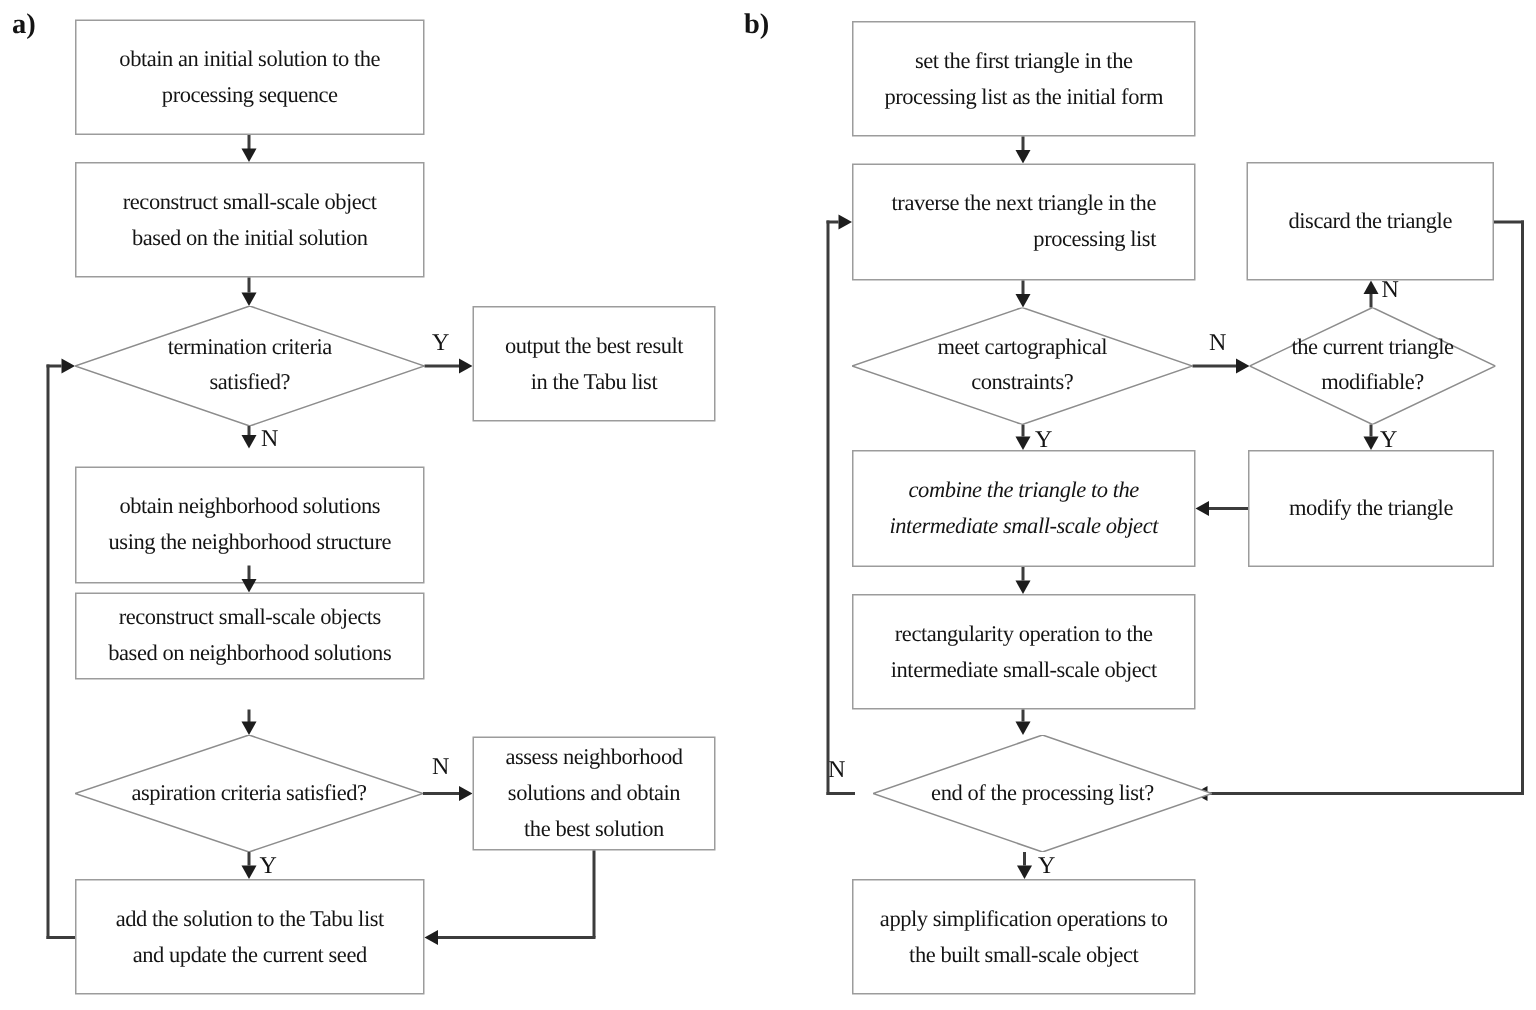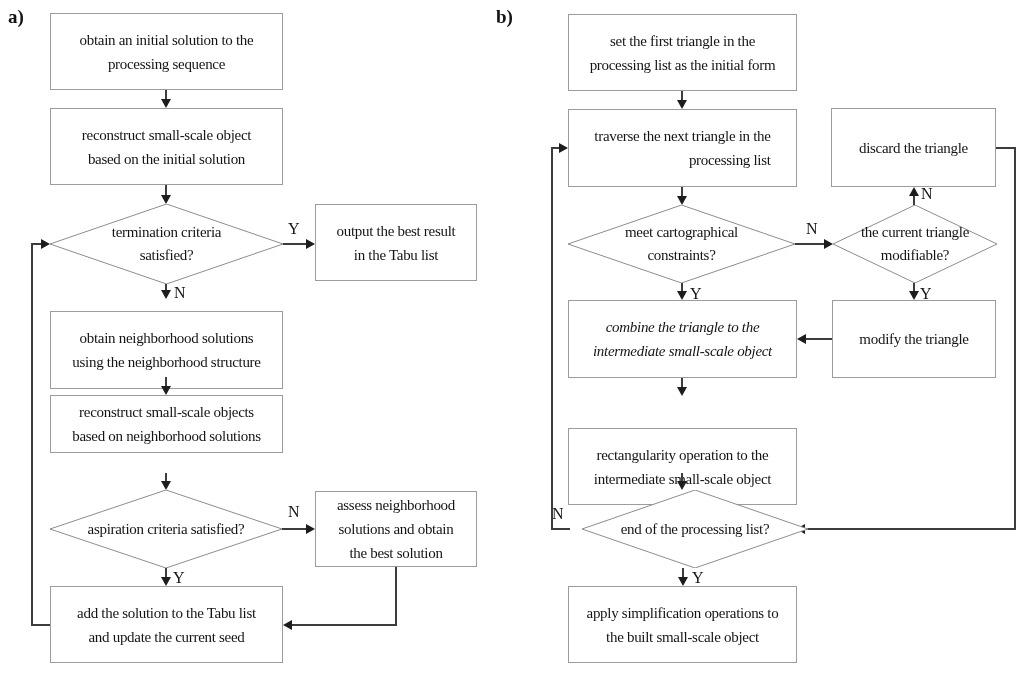--- a/index.html
+++ b/index.html
@@ -170,21 +170,21 @@
 intermediate small-scale object</div>
 
   <div class="node" style="left:832px;top:300px;width:164px;height:78px;">modify the triangle</div>
 
   <div class="hl" style="left:806px;top:338px;width:26px;"></div>
   <div class="ah ah-left" style="left:797px;top:334px;"></div>
 
   <div class="vl" style="left:681px;top:378px;height:9px;"></div>
   <div class="ah ah-down" style="left:677px;top:387px;"></div>
 
-  <div class="node" style="left:568px;top:396px;width:229px;height:77px;margin-top:32px;">rectangularity operation to the
+  <div class="node" style="left:568px;top:396px;width:229px;height:77px;">rectangularity operation to the
 intermediate small-scale object</div>
 
   <div class="vl" style="left:681px;top:473px;height:8px;"></div>
   <div class="ah ah-down" style="left:677px;top:481px;"></div>
 
   <div class="diamond" style="left:582px;top:490px;width:226px;height:78px;">
     <svg viewBox="0 0 100 100" preserveAspectRatio="none">
         <polygon points="50,0 100,50 50,100 0,50"></polygon>
       </svg>
     <div class="dlabel">end of the processing list?</div>

